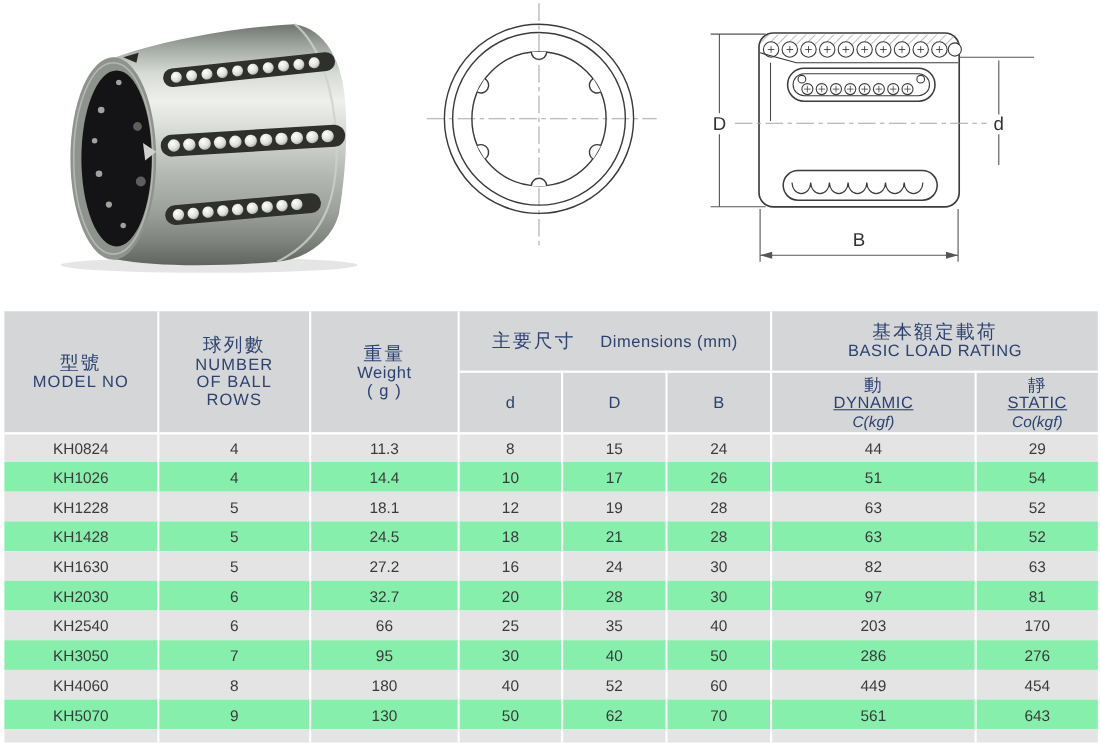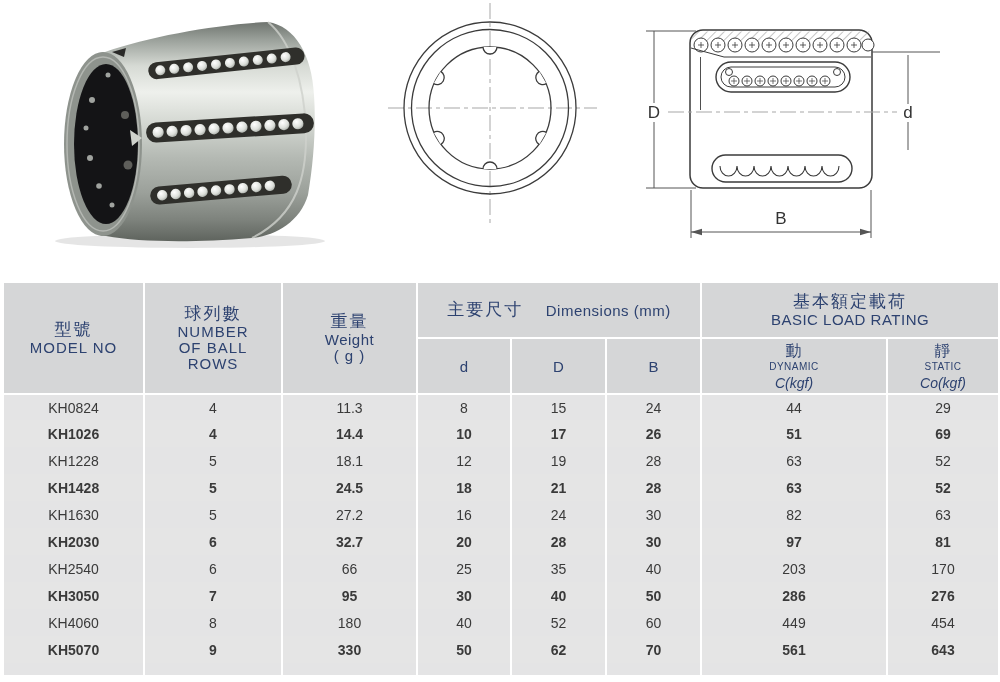--- a/index.html
+++ b/index.html
@@ -15,27 +15,27 @@
   .spec th:last-child,.spec td:last-child{border-right:none;margin-left:32px;}
   .spec thead th{background:#d5d6d7;color:#2d4270;font-weight:normal;}
   .spec thead tr.hrow1{height:54px;}
   .spec thead tr.hrow2{height:56px;}
   .spec thead tr.hrow2 th{border-top:2px solid #fff;}
   .spec th.span2{border-top:none !important;}
   .spec tbody tr{height:27px;}
   .spec tbody tr:first-child td{border-top:2px solid #fff;}
   .spec tbody td{font-size:14px;color:#3a3a3a;}
   .spec tbody tr.gray td{background:#e4e4e5;}
-  .spec tbody tr.white td{background:#e5e5e5;font-weight:bold;}
+  .spec tbody tr.white td{background:#86efac;}
   .zh{font-size:17px;letter-spacing:2px;line-height:20px;}
   .en{font-size:15px;letter-spacing:1px;line-height:16px;}
   .en-big{font-size:15px;letter-spacing:0.5px;}
   .sub-dim{font-size:15px;}
   .ld .zh2{font-size:16px;line-height:17px;letter-spacing:1px;}
-  .ld .en2{font-size:10px;line-height:16px;letter-spacing:0.5px;}
+  .ld .en2{font-size:15px;line-height:16px;letter-spacing:0.5px;text-decoration:underline;}
   .ld .unit2{font-size:14px;line-height:16px;font-style:italic;}
   .grp-line .zh{display:inline;vertical-align:middle;margin-right:18px;}
   .grp-line .en-big{display:inline;vertical-align:middle;margin-top:43px;}
 </style>
 </head>
 <body>
 
 <div class="page">
 
   <div class="figures">
@@ -290,21 +290,21 @@
           <td>29</td>
         </tr>
         <tr class="white">
           <td>KH1026</td>
           <td>4</td>
           <td>14.4</td>
           <td>10</td>
           <td>17</td>
           <td>26</td>
           <td>51</td>
-          <td>69</td>
+          <td>54</td>
         </tr>
         <tr class="gray">
           <td>KH1228</td>
           <td>5</td>
           <td>18.1</td>
           <td>12</td>
           <td>19</td>
           <td>28</td>
           <td>63</td>
           <td>52</td>
@@ -365,21 +365,21 @@
           <td>180</td>
           <td>40</td>
           <td>52</td>
           <td>60</td>
           <td>449</td>
           <td>454</td>
         </tr>
         <tr class="white">
           <td>KH5070</td>
           <td>9</td>
-          <td>330</td>
+          <td>130</td>
           <td>50</td>
           <td>62</td>
           <td>70</td>
           <td>561</td>
           <td>643</td>
         </tr>
         <tr class="gray" style="height: 12px;">
           <td></td>
           <td></td>
           <td></td>

